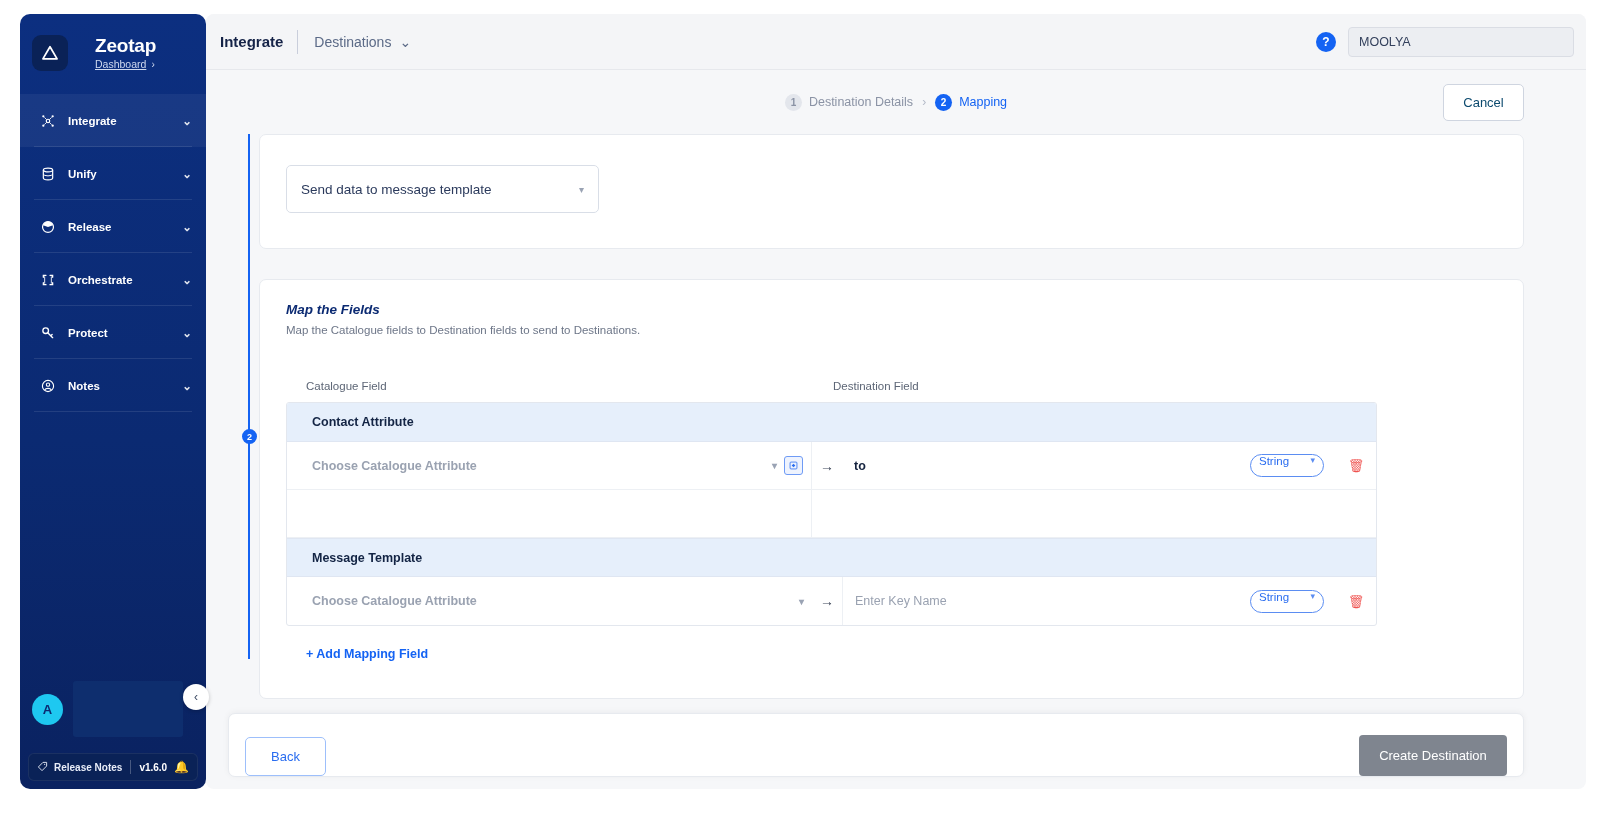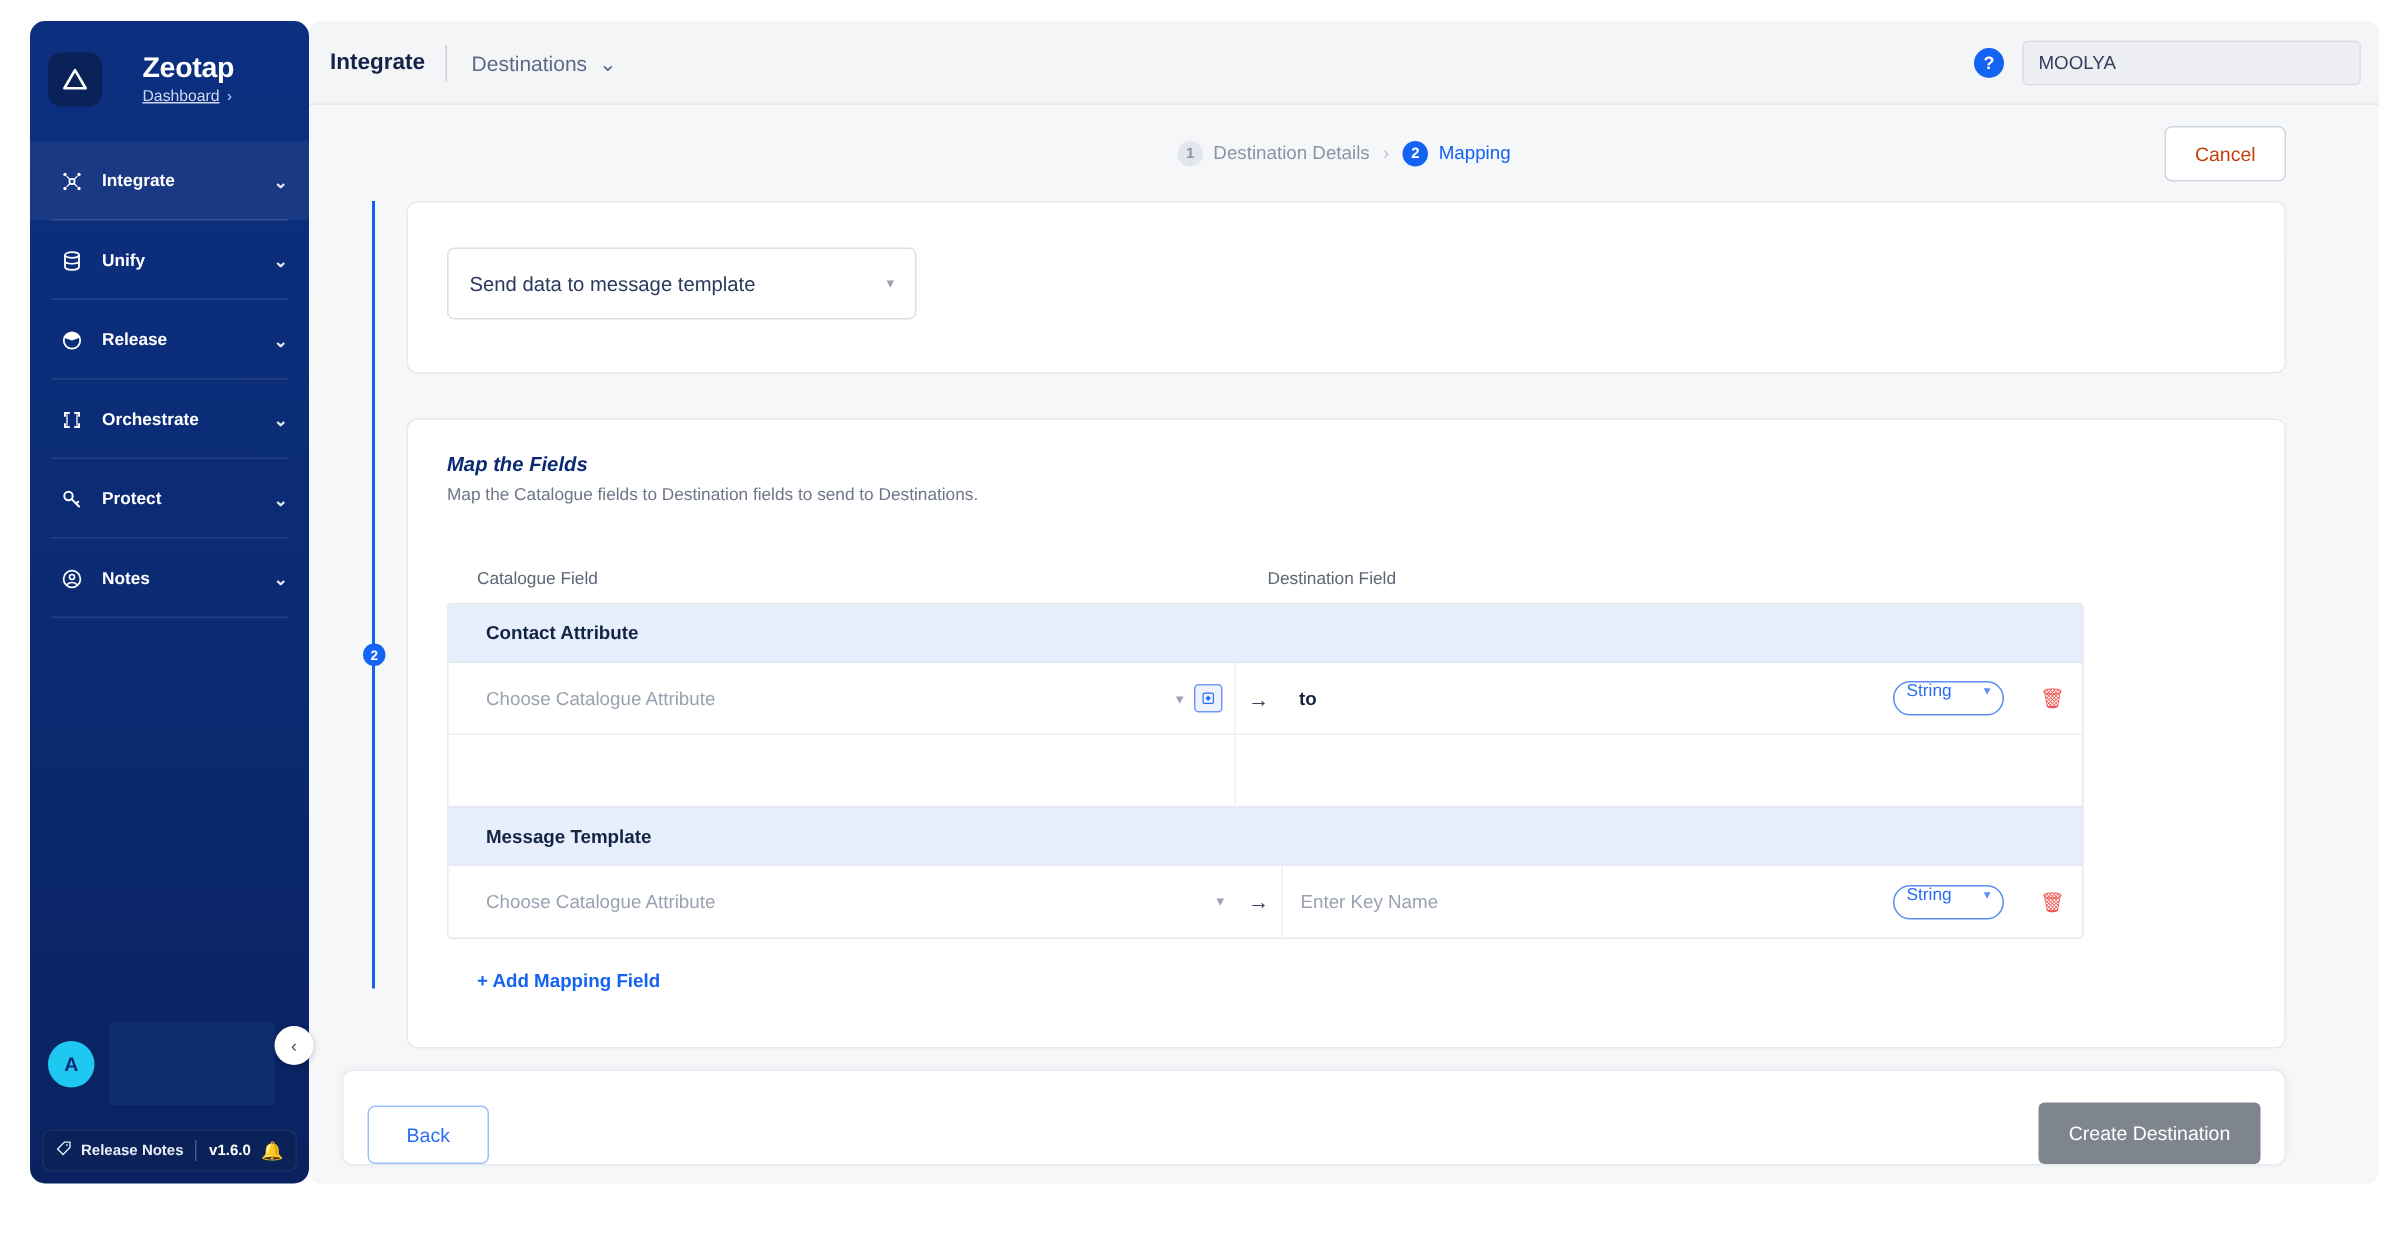--- a/index.html
+++ b/index.html
@@ -197,30 +197,30 @@
   .step-label.done { color: #8b93a5; }
   .step-label.current { color: #1463f3; }
   .step-caret { color: #b4bac8; font-size: 12px; margin: 0 2px; }
   .cancel-btn {
     position: absolute;
     right: 62px; top: 14px;
     width: 81px; height: 37px;
     background: #ffffff;
     border: 1px solid #cfd5e0;
     border-radius: 5px;
-    color: #c2410c; font-size: 13px;
+    color: #0c4a6e; font-size: 13px;
     display: flex; align-items: center; justify-content: center;
     cursor: pointer;
   }
 
   
   .body-scroll {
     position: relative;
     height: 655px;
-    padding: 0 62px 0 34px;
+    padding: 0 62px 0 22px;
     overflow: hidden;
   }
   .rail {
     position: absolute;
     left: 42px; top: 0; bottom: 130px;
     width: 2px; background: #1463f3;
   }
   .step-dot {
     position: absolute;
     left: 36px;
@@ -298,20 +298,21 @@
     border-bottom: 1px solid #edf0f4;
   }
   .map-row.blank { height: 48px; }
   .map-row:last-child { border-bottom: none; }
   .cell-left {
     width: 525px;
     display: flex; align-items: center;
     padding: 0 8px 0 25px;
     border-right: 1px solid #edf0f4;
     gap: 7px;
+    font-weight: bold;
   }
   .cell-left.noborder { border-right: none; }
   .attr-select {
     flex: 1 1 auto;
     display: flex; align-items: center;
     color: #9aa2b1; font-size: 12.5px;
     cursor: pointer;
     height: 100%;
   }
   .attr-select .caret { margin-left: auto; color: #9aa3b4; font-size: 10px; }

